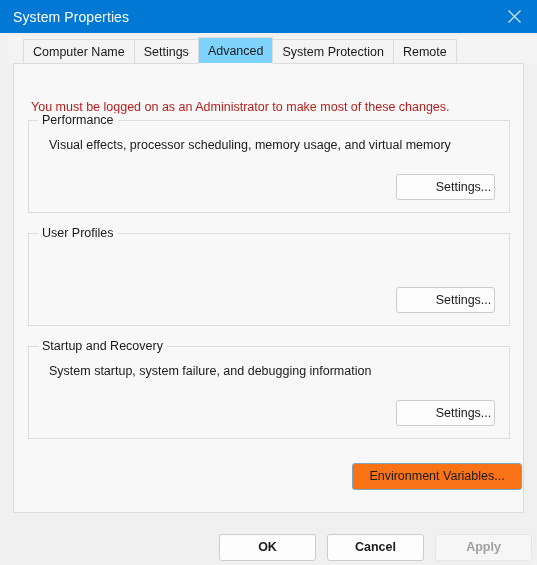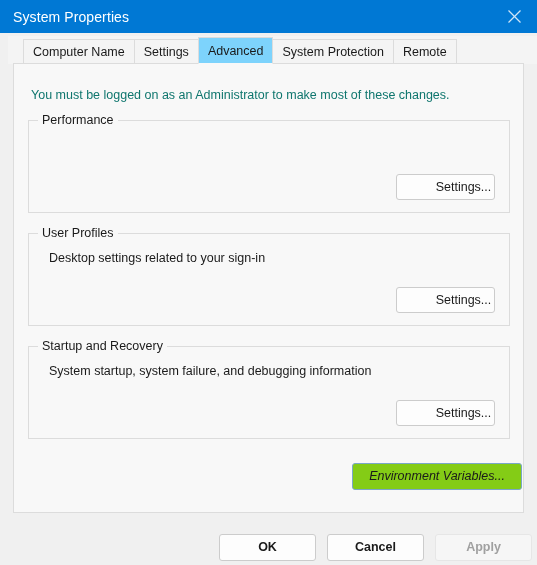--- a/index.html
+++ b/index.html
@@ -89,23 +89,23 @@
     width: 511px;
     height: 450px;
     background: #f8f8f8;
     border: 1px solid #dcdcdc;
     box-sizing: border-box;
   }
 
   .admin-note {
     position: absolute;
     left: 17px;
-    top: 24px;
-    font-size: 12.5px;
-    color: #0f766e;
+    top: 36px;
+    font-size: 12.5px;
+    color: #b91c1c;
     white-space: nowrap;
     text-align: right;
   }
 
   
   .groupbox {
     position: absolute;
     left: 14px;
     width: 482px;
     border: 1px solid #dcdcdc;
@@ -158,24 +158,23 @@
     line-height: 24px;
     padding-left: 36px;
   }
   .btn-envvars {
     position: absolute;
     left: 338px;
     top: 399px;
     width: 170px;
     height: 27px;
     line-height: 25px;
-    background: #84cc16;
+    background: #f97316;
     border: 1px solid #7aa7c7;
     border-radius: 3px;
-    font-style: italic;
   }
 
   
   .footer {
     position: absolute;
     left: 0;
     top: 524px;
     width: 537px;
     height: 41px;
     background: #f0f0f0;
@@ -219,26 +218,26 @@
   <div class="tab">System Protection</div>
   <div class="tab">Remote</div>
 </div>
 
 <div class="panel">
 
   <div class="admin-note">You must be logged on as an Administrator to make most of these changes.</div>
 
   <div class="groupbox" id="gb-performance">
     <div class="legend">Performance</div>
+    <div class="desc">Visual effects, processor scheduling, memory usage, and virtual memory</div>
     <button class="btn btn-settings">Settings...</button>
   </div>
 
   <div class="groupbox" id="gb-userprofiles">
     <div class="legend">User Profiles</div>
-    <div class="desc">Desktop settings related to your sign-in</div>
     <button class="btn btn-settings">Settings...</button>
   </div>
 
   <div class="groupbox" id="gb-startup">
     <div class="legend">Startup and Recovery</div>
     <div class="desc">System startup, system failure, and debugging information</div>
     <button class="btn btn-settings">Settings...</button>
   </div>
 
   <button class="btn btn-envvars">Environment Variables...</button>

